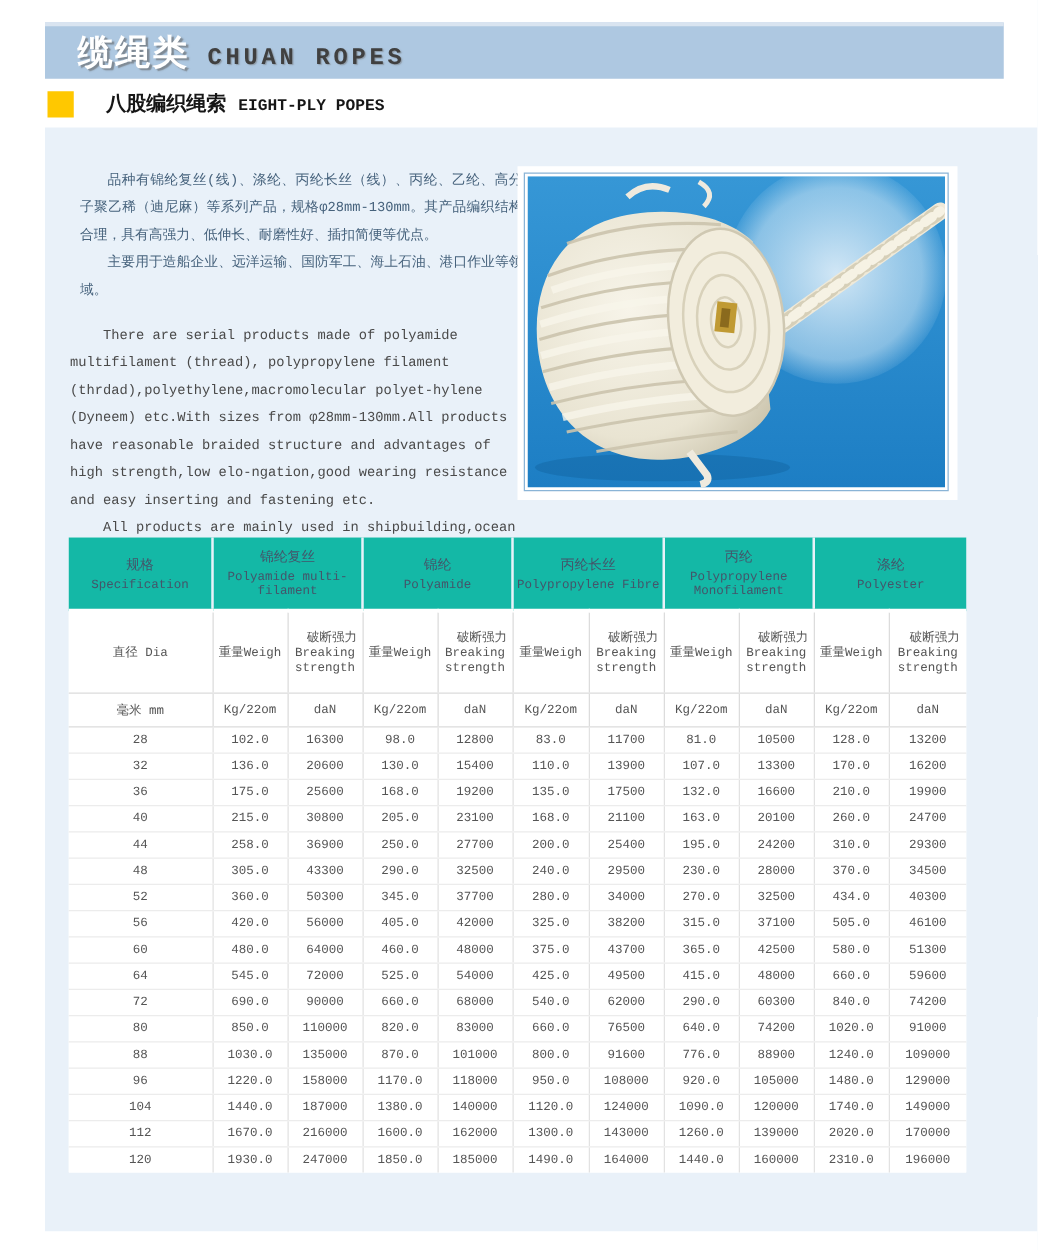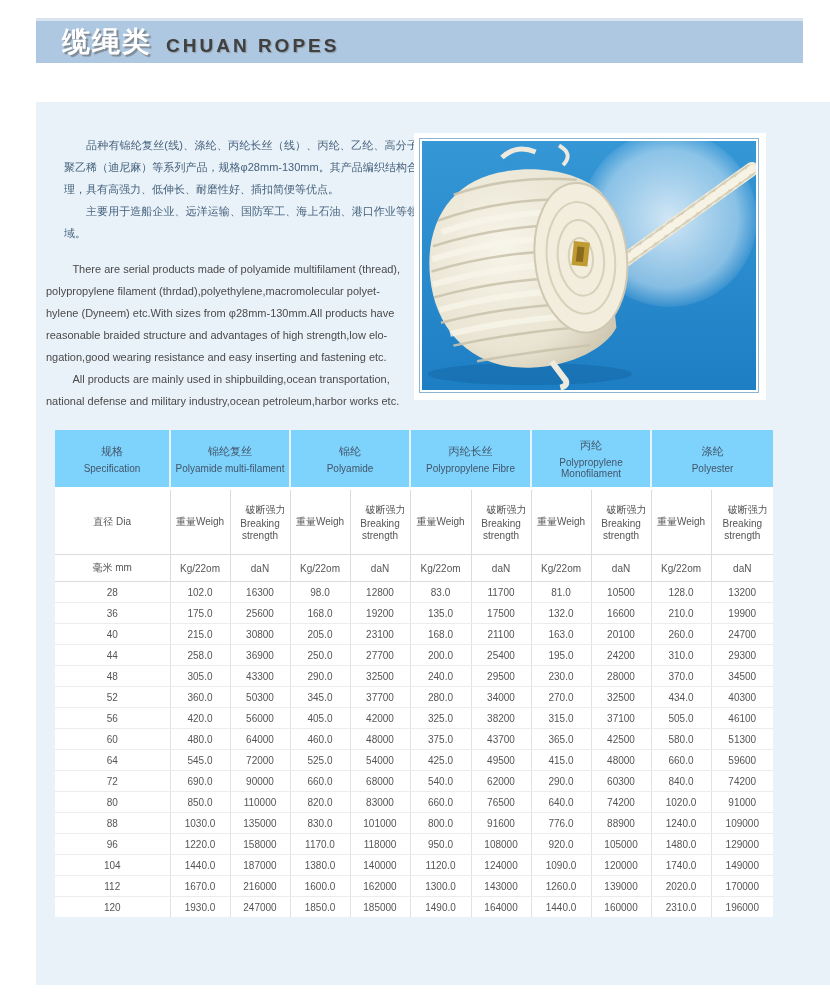--- a/index.html
+++ b/index.html
@@ -1,51 +1,51 @@
 <!DOCTYPE html>
 <html><head>
 <meta charset="utf-8">
 <style>
   html,body{margin:0;padding:0;background:#fff;}
   body{font-family:"Liberation Sans","DejaVu Sans",sans-serif;}
-  .page{position:relative;width:830px;height:1000px;background:#fff;overflow:hidden;}
+  .page{position:relative;width:830px;height:1000px;background:#fff;overflow:hidden;font-family:Liberation Mono, monospace;}
 
   
   .banner{position:absolute;left:36px;top:18px;width:767px;height:45px;background:#aec8e1;
           border-top:3px solid #d9e4f0;box-sizing:border-box;display:flex;align-items:center;}
   .banner-zh{margin-left:26px;font-size:28px;font-weight:bold;color:#fff;letter-spacing:2px;
              text-shadow:2px 2px 1px rgba(95,95,95,.6);}
   .banner-en{margin-left:14px;margin-top:8px;font-size:19px;font-weight:bold;color:#404040;
              letter-spacing:3px;text-shadow:1px 1px 1px rgba(110,110,110,.5);}
 
   
   .section-row{position:absolute;left:38px;top:72px;height:22px;display:flex;align-items:center;}
   .yellow-sq{width:21px;height:21px;background:#ffc800;flex:0 0 auto;}
   .section-title{margin-left:26px;font-size:16px;font-weight:bold;color:#161616;white-space:nowrap;}
   .section-title .en{font-size:13px;}
 
   
   .panel{position:absolute;left:36px;top:102px;width:812px;height:883px;background:#e9f1f9;}
 
   .zh-intro{position:absolute;left:28px;top:32px;width:354px;font-size:11px;line-height:22px;color:#46627c;}
   .zh-intro p{margin:0;text-indent:2em;text-align:justify;}
-  .en-intro{position:absolute;left:10px;top:156px;width:366px;font-size:11px;line-height:22px;color:#4a4a4a;}
+  .en-intro{position:absolute;left:20px;top:156px;width:366px;font-size:11px;line-height:22px;color:#4a4a4a;}
   .en-intro p{margin:0;text-indent:2.4em;}
 
   
   .photo-frame{position:absolute;left:378px;top:31px;width:352px;height:267px;background:#fff;box-sizing:border-box;}
   .photo-inner{position:absolute;left:5px;top:5px;width:340px;height:255px;border:1px solid #8ab4d6;
                box-sizing:border-box;padding:2px;background:#fff;}
   .photo-inner svg{display:block;width:334px;height:249px;}
 
   
   .spec-table{position:absolute;left:19px;top:328px;width:718px;border-collapse:collapse;
               table-layout:fixed;background:#fff;font-size:10px;color:#555;}
   .spec-table th,.spec-table td{padding:0;text-align:center;vertical-align:middle;font-weight:normal;}
-  .group-row th{background:#7dd3fc;height:57px;color:#44556a;border-left:2px solid #e9f1f9;
+  .group-row th{background:#14b8a6;height:57px;color:#44556a;border-left:2px solid #e9f1f9;
                 border-bottom:3px solid #fff;}
   .group-row th:first-child{border-left:none;}
   .gzh{font-size:11px;margin-bottom:4px;}
   .gen{font-size:10px;}
   .sub-row th{height:64px;background:#fff;border-left:1px solid #dcdcdc;border-bottom:1px solid #dcdcdc;}
   .sub-row th:first-child{border-left:none;}
   .s-zh{font-size:10px;margin-bottom:1px;padding-left:11px;}
   .s-en{font-size:10px;width:52px;margin:0 auto;line-height:12px;}
   .unit-row th{height:26px;background:#fff;border-left:1px solid #dcdcdc;border-bottom:1px solid #dcdcdc;margin-left:24px;}
   .unit-row th:first-child{border-left:none;}
@@ -56,20 +56,24 @@
 </head>
 <body>
 
 <div class="page">
 
   <div class="banner">
     <span class="banner-zh">缆绳类</span>
     <span class="banner-en">CHUAN ROPES</span>
   </div>
 
+  <div class="section-row">
+    <span class="yellow-sq"></span>
+    <span class="section-title"><span>八股编织绳索</span>&nbsp;<span class="en">EIGHT-PLY POPES</span></span>
+  </div>
 
   <div class="panel">
 
     <div class="zh-intro">
         <p>品种有锦纶复丝(线)、涤纶、丙纶长丝（线）、丙纶、乙纶、高分子聚乙稀（迪尼麻）等系列产品，规格φ28mm-130mm。其产品编织结构合理，具有高强力、低伸长、耐磨性好、插扣简便等优点。</p>
         <p>主要用于造船企业、远洋运输、国防军工、海上石油、港口作业等领域。</p>
       </div>
     <div class="en-intro">
         <p>There are serial products made of polyamide multifilament (thread), polypropylene filament (thrdad),polyethylene,macromolecular polyet-hylene (Dyneem) etc.With sizes from φ28mm-130mm.All products have reasonable braided structure and advantages of high strength,low elo-ngation,good wearing resistance and easy inserting and fastening etc.</p>
         <p>All products are mainly used in shipbuilding,ocean transportation, national defense and military industry,ocean petroleum,harbor works etc.</p>
@@ -232,20 +236,33 @@
             <td>98.0</td>
             <td>12800</td>
             <td>83.0</td>
             <td>11700</td>
             <td>81.0</td>
             <td>10500</td>
             <td>128.0</td>
             <td>13200</td>
           </tr>
           <tr>
+            <td>32</td>
+            <td>136.0</td>
+            <td>20600</td>
+            <td>130.0</td>
+            <td>15400</td>
+            <td>110.0</td>
+            <td>13900</td>
+            <td>107.0</td>
+            <td>13300</td>
+            <td>170.0</td>
+            <td>16200</td>
+          </tr>
+          <tr>
             <td>36</td>
             <td>175.0</td>
             <td>25600</td>
             <td>168.0</td>
             <td>19200</td>
             <td>135.0</td>
             <td>17500</td>
             <td>132.0</td>
             <td>16600</td>
             <td>210.0</td>
@@ -365,21 +382,21 @@
             <td>76500</td>
             <td>640.0</td>
             <td>74200</td>
             <td>1020.0</td>
             <td>91000</td>
           </tr>
           <tr>
             <td>88</td>
             <td>1030.0</td>
             <td>135000</td>
-            <td>830.0</td>
+            <td>870.0</td>
             <td>101000</td>
             <td>800.0</td>
             <td>91600</td>
             <td>776.0</td>
             <td>88900</td>
             <td>1240.0</td>
             <td>109000</td>
           </tr>
           <tr>
             <td>96</td>

